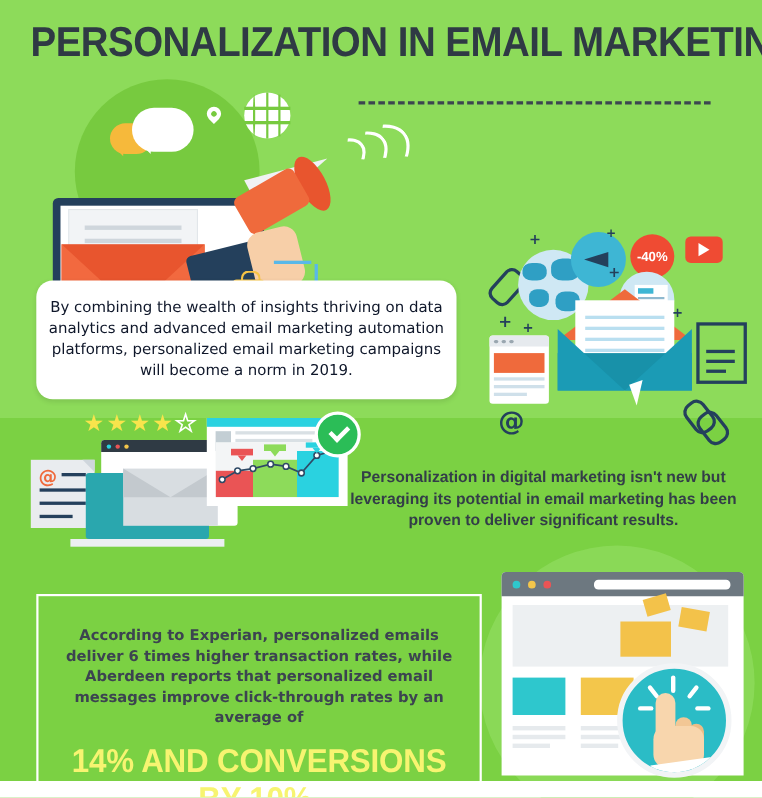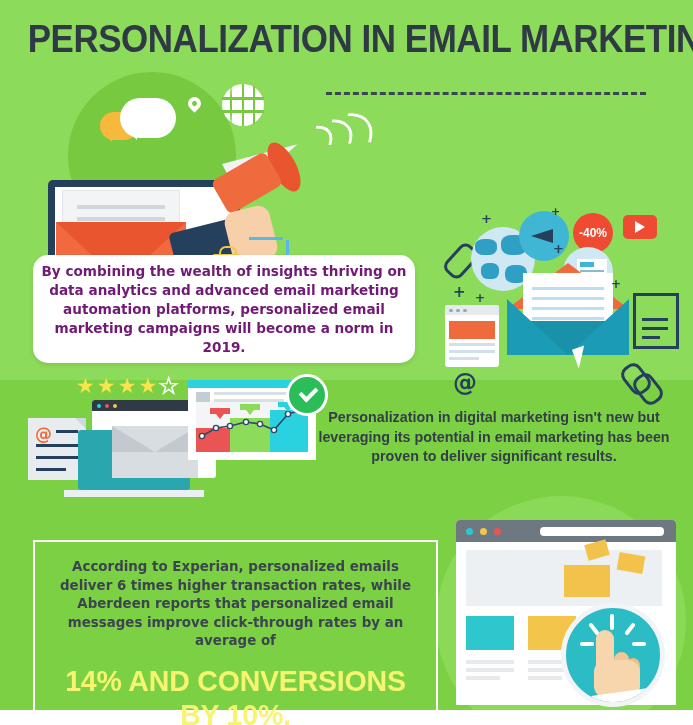--- a/index.html
+++ b/index.html
@@ -37,44 +37,44 @@
     border-top:3px dashed #3c4650;
   }
 
   
   .green-text{
     position:absolute;text-align:center;color:#333e48;
     font-size:14.3px;line-height:19.5px;font-weight:bold;
     font-family:"Liberation Sans",sans-serif;
   }
   #para1{left:306px;top:118px;width:350px;}
-  #para3{left:318px;top:408px;width:352px;}
+  #para3{left:318px;top:425px;width:352px;}
 
   
   .white-card{
     position:absolute;left:33px;top:255px;width:382px;height:108px;
     background:#ffffff;border-radius:15px;
     box-shadow:0 2px 5px rgba(0,0,0,.10);
     display:flex;align-items:center;justify-content:center;
   }
   .white-card p{
-    margin:0;text-align:center;color:#701a75;
-    font-size:13.6px;line-height:19px;font-weight:bold;
+    margin:0;text-align:center;color:#0f172a;
+    font-size:13.6px;line-height:19px;font-weight:normal;
     font-family:"DejaVu Sans",sans-serif;
     padding:0 2px;
   }
 
   
   .stat-box{
     position:absolute;left:33px;top:540px;width:405px;height:180px;
     border:2px solid #ffffff;box-sizing:border-box;
     padding-top:16px;
   }
   .stat-box .lead{
-    margin:0;text-align:center;color:#3c4450;
+    margin:12px;text-align:center;color:#3c4450;
     font-size:13.4px;line-height:18.5px;font-weight:bold;
     font-family:"DejaVu Sans",sans-serif;padding:0 12px;
   }
   .stat-big{
     margin-top:13px;text-align:center;
     font-family:"Liberation Sans Narrow","Liberation Sans",sans-serif;
     font-weight:bold;font-size:30px;letter-spacing:-.2px;
     color:#f7f471;transform:scaleX(.95);
   }
 

